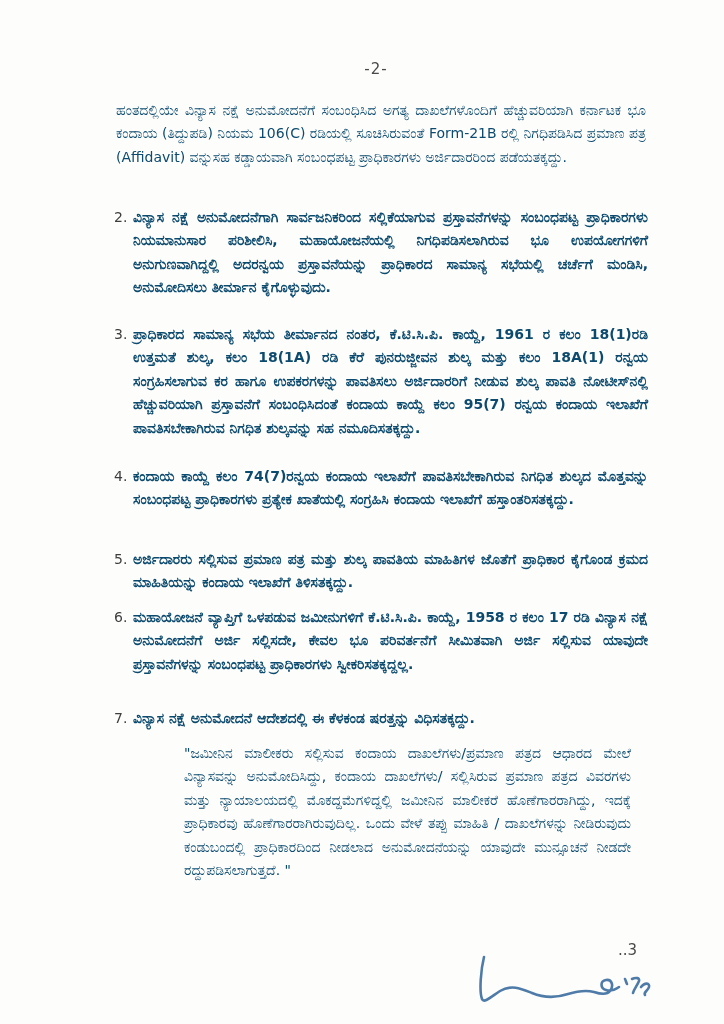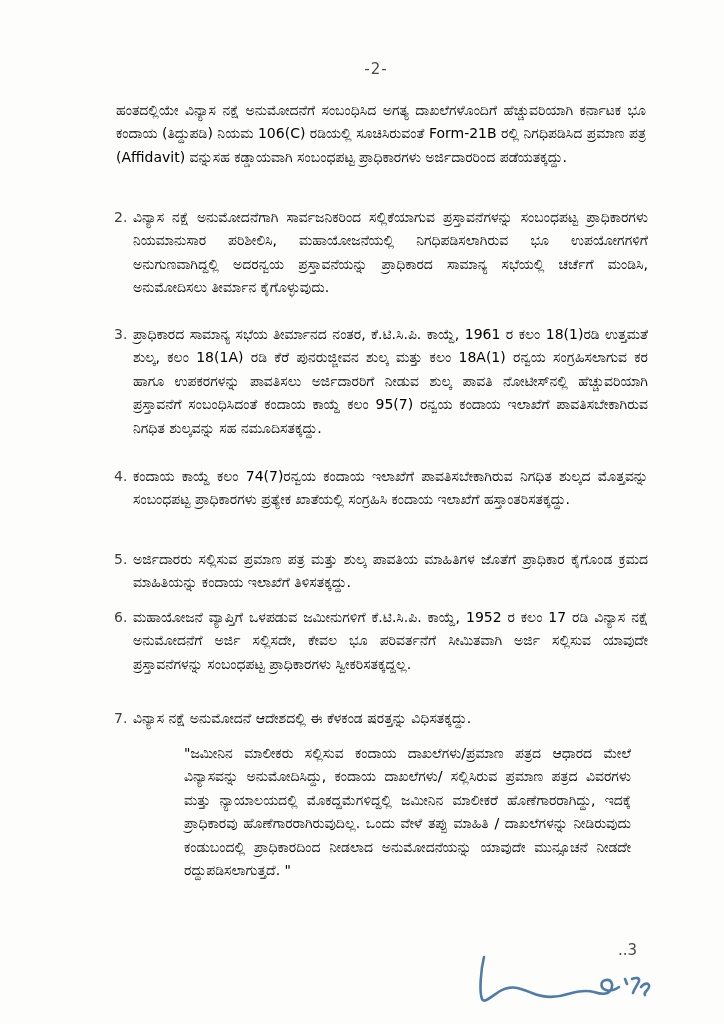--- a/index.html
+++ b/index.html
@@ -24,21 +24,21 @@
     width: 72px;
     text-align: center;
     font-size: 15px;
     letter-spacing: 1px;
     color: #4a4a4a;
   }
   .bodytext {
     font-size: 14px;
     line-height: 23.4px;
     text-align: justify;
-    color: #000000;
+    color: #0c4a6e;
   }
   .intro {
     position: absolute;
     left: 116px;
     top: 99px;
     width: 530px;
   }
   .item {
     position: absolute;
     left: 114px;
@@ -46,20 +46,21 @@
     display: flex;
   }
   .item .num {
     flex: 0 0 19px;
     font-size: 14px;
     line-height: 23.4px;
     color: #3e3e3e;
   }
   .item .txt {
     flex: 1;
+    font-weight: bold;
   }
   .i2 { top: 206px; }
   .i3 { top: 323px; }
   .i4 { top: 465px; }
   .i5 { top: 548px; }
   .i6 { top: 606px; }
   .i7 { top: 707px; }
   .quote {
     position: absolute;
     left: 184px;
@@ -106,21 +107,21 @@
     <span class="bodytext txt">ಕಂದಾಯ ಕಾಯ್ದೆ ಕಲಂ 74(7)ರನ್ವಯ ಕಂದಾಯ ಇಲಾಖೆಗೆ ಪಾವತಿಸಬೇಕಾಗಿರುವ ನಿಗಧಿತ ಶುಲ್ಕದ ಮೊತ್ತವನ್ನು ಸಂಬಂಧಪಟ್ಟ ಪ್ರಾಧಿಕಾರಗಳು ಪ್ರತ್ಯೇಕ ಖಾತೆಯಲ್ಲಿ ಸಂಗ್ರಹಿಸಿ ಕಂದಾಯ ಇಲಾಖೆಗೆ ಹಸ್ತಾಂತರಿಸತಕ್ಕದ್ದು.</span>
   </div>
 
   <div class="item i5">
     <span class="num">5.</span>
     <span class="bodytext txt">ಅರ್ಜಿದಾರರು ಸಲ್ಲಿಸುವ ಪ್ರಮಾಣ ಪತ್ರ ಮತ್ತು ಶುಲ್ಕ ಪಾವತಿಯ ಮಾಹಿತಿಗಳ ಜೊತೆಗೆ ಪ್ರಾಧಿಕಾರ ಕೈಗೊಂಡ ಕ್ರಮದ ಮಾಹಿತಿಯನ್ನು ಕಂದಾಯ ಇಲಾಖೆಗೆ ತಿಳಿಸತಕ್ಕದ್ದು.</span>
   </div>
 
   <div class="item i6">
     <span class="num">6.</span>
-    <span class="bodytext txt">ಮಹಾಯೋಜನೆ ವ್ಯಾಪ್ತಿಗೆ ಒಳಪಡುವ ಜಮೀನುಗಳಿಗೆ ಕೆ.ಟಿ.ಸಿ.ಪಿ. ಕಾಯ್ದೆ, 1952 ರ ಕಲಂ 17 ರಡಿ ವಿನ್ಯಾಸ ನಕ್ಷೆ ಅನುಮೋದನೆಗೆ ಅರ್ಜಿ ಸಲ್ಲಿಸದೇ, ಕೇವಲ ಭೂ ಪರಿವರ್ತನೆಗೆ ಸೀಮಿತವಾಗಿ ಅರ್ಜಿ ಸಲ್ಲಿಸುವ ಯಾವುದೇ ಪ್ರಸ್ತಾವನೆಗಳನ್ನು ಸಂಬಂಧಪಟ್ಟ ಪ್ರಾಧಿಕಾರಗಳು ಸ್ವೀಕರಿಸತಕ್ಕದ್ದಲ್ಲ.</span>
+    <span class="bodytext txt">ಮಹಾಯೋಜನೆ ವ್ಯಾಪ್ತಿಗೆ ಒಳಪಡುವ ಜಮೀನುಗಳಿಗೆ ಕೆ.ಟಿ.ಸಿ.ಪಿ. ಕಾಯ್ದೆ, 1958 ರ ಕಲಂ 17 ರಡಿ ವಿನ್ಯಾಸ ನಕ್ಷೆ ಅನುಮೋದನೆಗೆ ಅರ್ಜಿ ಸಲ್ಲಿಸದೇ, ಕೇವಲ ಭೂ ಪರಿವರ್ತನೆಗೆ ಸೀಮಿತವಾಗಿ ಅರ್ಜಿ ಸಲ್ಲಿಸುವ ಯಾವುದೇ ಪ್ರಸ್ತಾವನೆಗಳನ್ನು ಸಂಬಂಧಪಟ್ಟ ಪ್ರಾಧಿಕಾರಗಳು ಸ್ವೀಕರಿಸತಕ್ಕದ್ದಲ್ಲ.</span>
   </div>
 
   <div class="item i7">
     <span class="num">7.</span>
     <span class="bodytext txt">ವಿನ್ಯಾಸ ನಕ್ಷೆ ಅನುಮೋದನೆ ಆದೇಶದಲ್ಲಿ ಈ ಕೆಳಕಂಡ ಷರತ್ತನ್ನು ವಿಧಿಸತಕ್ಕದ್ದು.</span>
   </div>
 
   <div class="bodytext quote">"ಜಮೀನಿನ ಮಾಲೀಕರು ಸಲ್ಲಿಸುವ ಕಂದಾಯ ದಾಖಲೆಗಳು/ಪ್ರಮಾಣ ಪತ್ರದ ಆಧಾರದ ಮೇಲೆ ವಿನ್ಯಾಸವನ್ನು ಅನುಮೋದಿಸಿದ್ದು, ಕಂದಾಯ ದಾಖಲೆಗಳು/ ಸಲ್ಲಿಸಿರುವ ಪ್ರಮಾಣ ಪತ್ರದ ವಿವರಗಳು ಮತ್ತು ನ್ಯಾಯಾಲಯದಲ್ಲಿ ಮೊಕದ್ದಮೆಗಳಿದ್ದಲ್ಲಿ ಜಮೀನಿನ ಮಾಲೀಕರೆ ಹೊಣೆಗಾರರಾಗಿದ್ದು, ಇದಕ್ಕೆ ಪ್ರಾಧಿಕಾರವು ಹೊಣೆಗಾರರಾಗಿರುವುದಿಲ್ಲ. ಒಂದು ವೇಳೆ ತಪ್ಪು ಮಾಹಿತಿ / ದಾಖಲೆಗಳನ್ನು ನೀಡಿರುವುದು ಕಂಡುಬಂದಲ್ಲಿ ಪ್ರಾಧಿಕಾರದಿಂದ ನೀಡಲಾದ ಅನುಮೋದನೆಯನ್ನು ಯಾವುದೇ ಮುನ್ಸೂಚನೆ ನೀಡದೇ ರದ್ದುಪಡಿಸಲಾಗುತ್ತದೆ. "</div>
 
   <div class="nextpage">..3</div>

